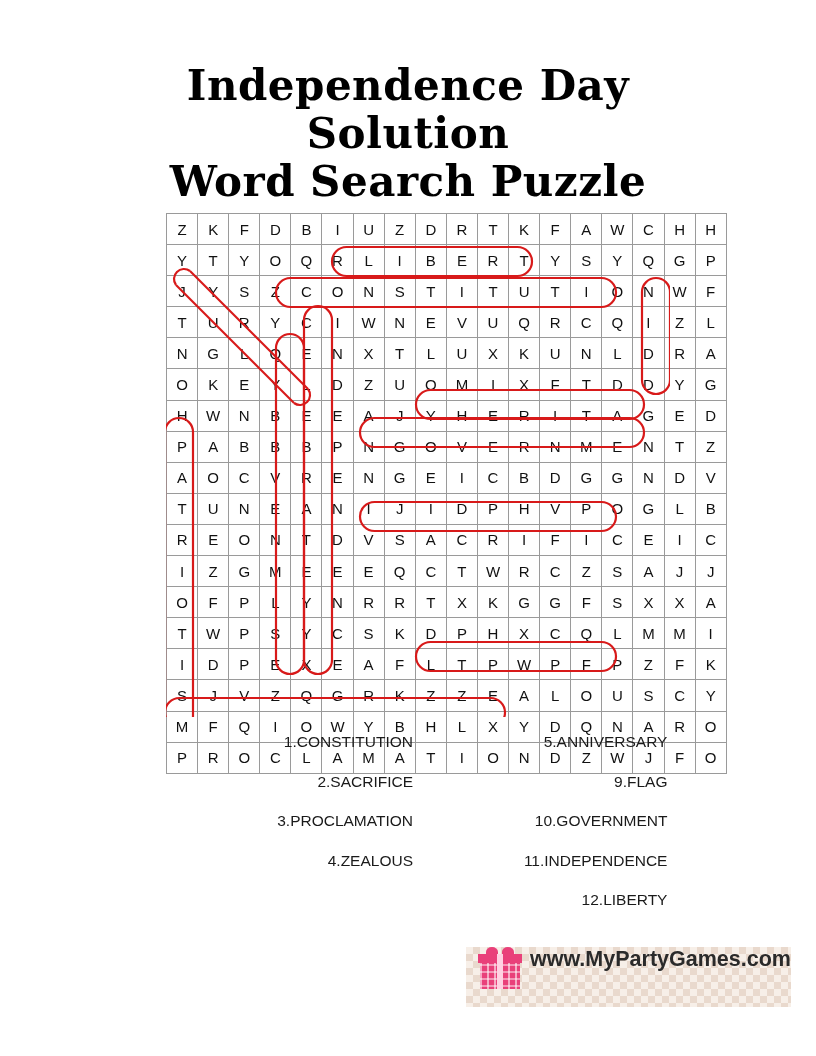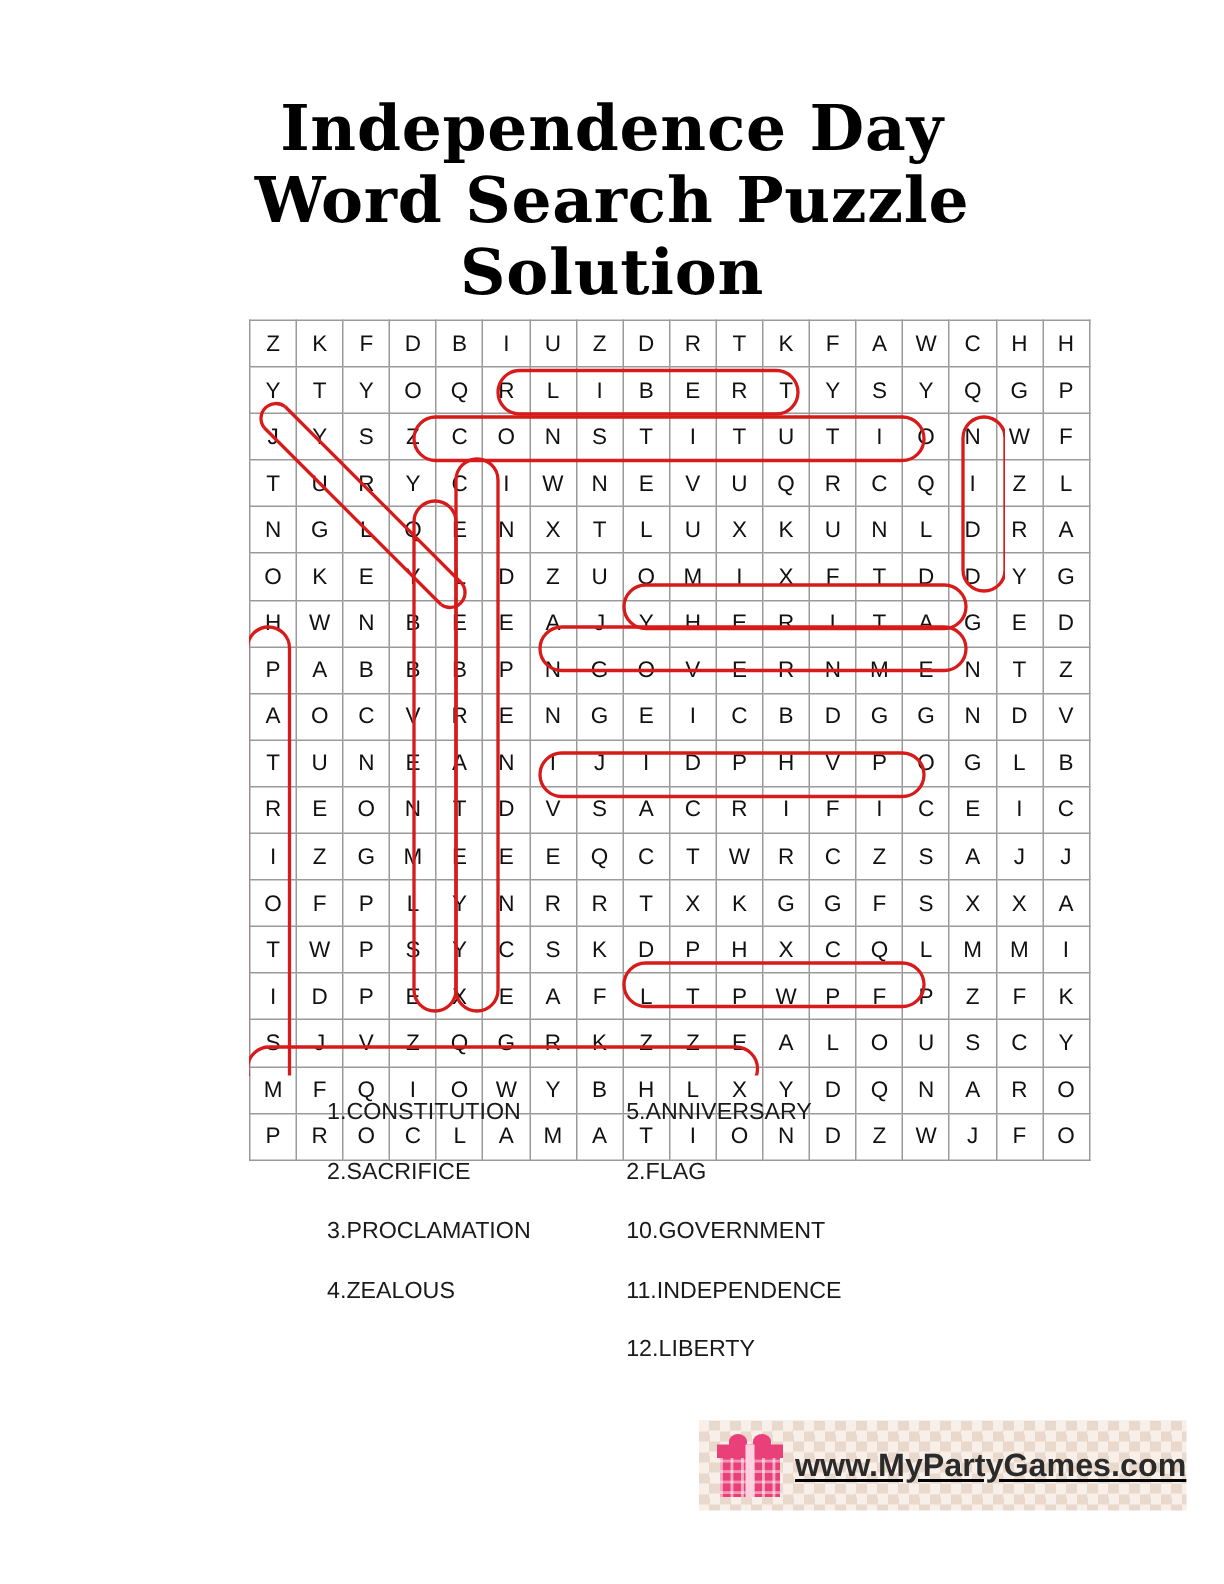--- a/index.html
+++ b/index.html
@@ -74,34 +74,33 @@
     display: inline-block;
     vertical-align: top;
   }
   .wordlist .col1 { width: 195px; margin-left: 52px; }
   .wordlist .col2 { width: 250px; }
   .word {
     font-size: 15.5px;
     color: #1a1a1a;
     line-height: 39.5px;
     white-space: nowrap;
+    text-align: right;
   }
 
   
   .footer {
     position: absolute;
     left: 466px;
     top: 947px;
     width: 325px;
     height: 60px;
     background:
       repeating-conic-gradient(#e9d9cd 0% 25%, #f7efe8 0% 50%) 0 0 / 14px 14px;
     display: flex;
-    align-items: center;
-    text-decoration: underline;
   }
   .footer .giftbox {
     width: 44px;
     height: 42px;
     margin-left: 12px;
     margin-right: 8px;
     position: relative;
     flex: none;
   }
   .gift-base {
@@ -150,22 +149,22 @@
     white-space: nowrap;
   }
 </style>
 </head>
 <body>
 
 <div class="page">
 
   <div class="title">
     <span class="line">Independence Day</span>
+    <span class="line">Solution</span>
     <span class="line">Word Search Puzzle</span>
-    <span class="line">Solution</span>
   </div>
 
   <div class="grid-wrap">
     <table class="grid">
       <tbody id="grid-body">
           <tr>
             <td>Z</td>
             <td>K</td>
             <td>F</td>
             <td>D</td>
@@ -562,21 +561,21 @@
 
   <div class="wordlist">
     <div class="col col1">
       <div class="word">1.CONSTITUTION</div>
       <div class="word">2.SACRIFICE</div>
       <div class="word">3.PROCLAMATION</div>
       <div class="word">4.ZEALOUS</div>
     </div>
     <div class="col col2">
       <div class="word">5.ANNIVERSARY</div>
-      <div class="word">2.FLAG</div>
+      <div class="word">9.FLAG</div>
       <div class="word">10.GOVERNMENT</div>
       <div class="word">11.INDEPENDENCE</div>
       <div class="word">12.LIBERTY</div>
     </div>
   </div>
 
   <div class="footer">
     <div class="giftbox">
       <div class="gift-bow-l"></div>
       <div class="gift-bow-r"></div>

